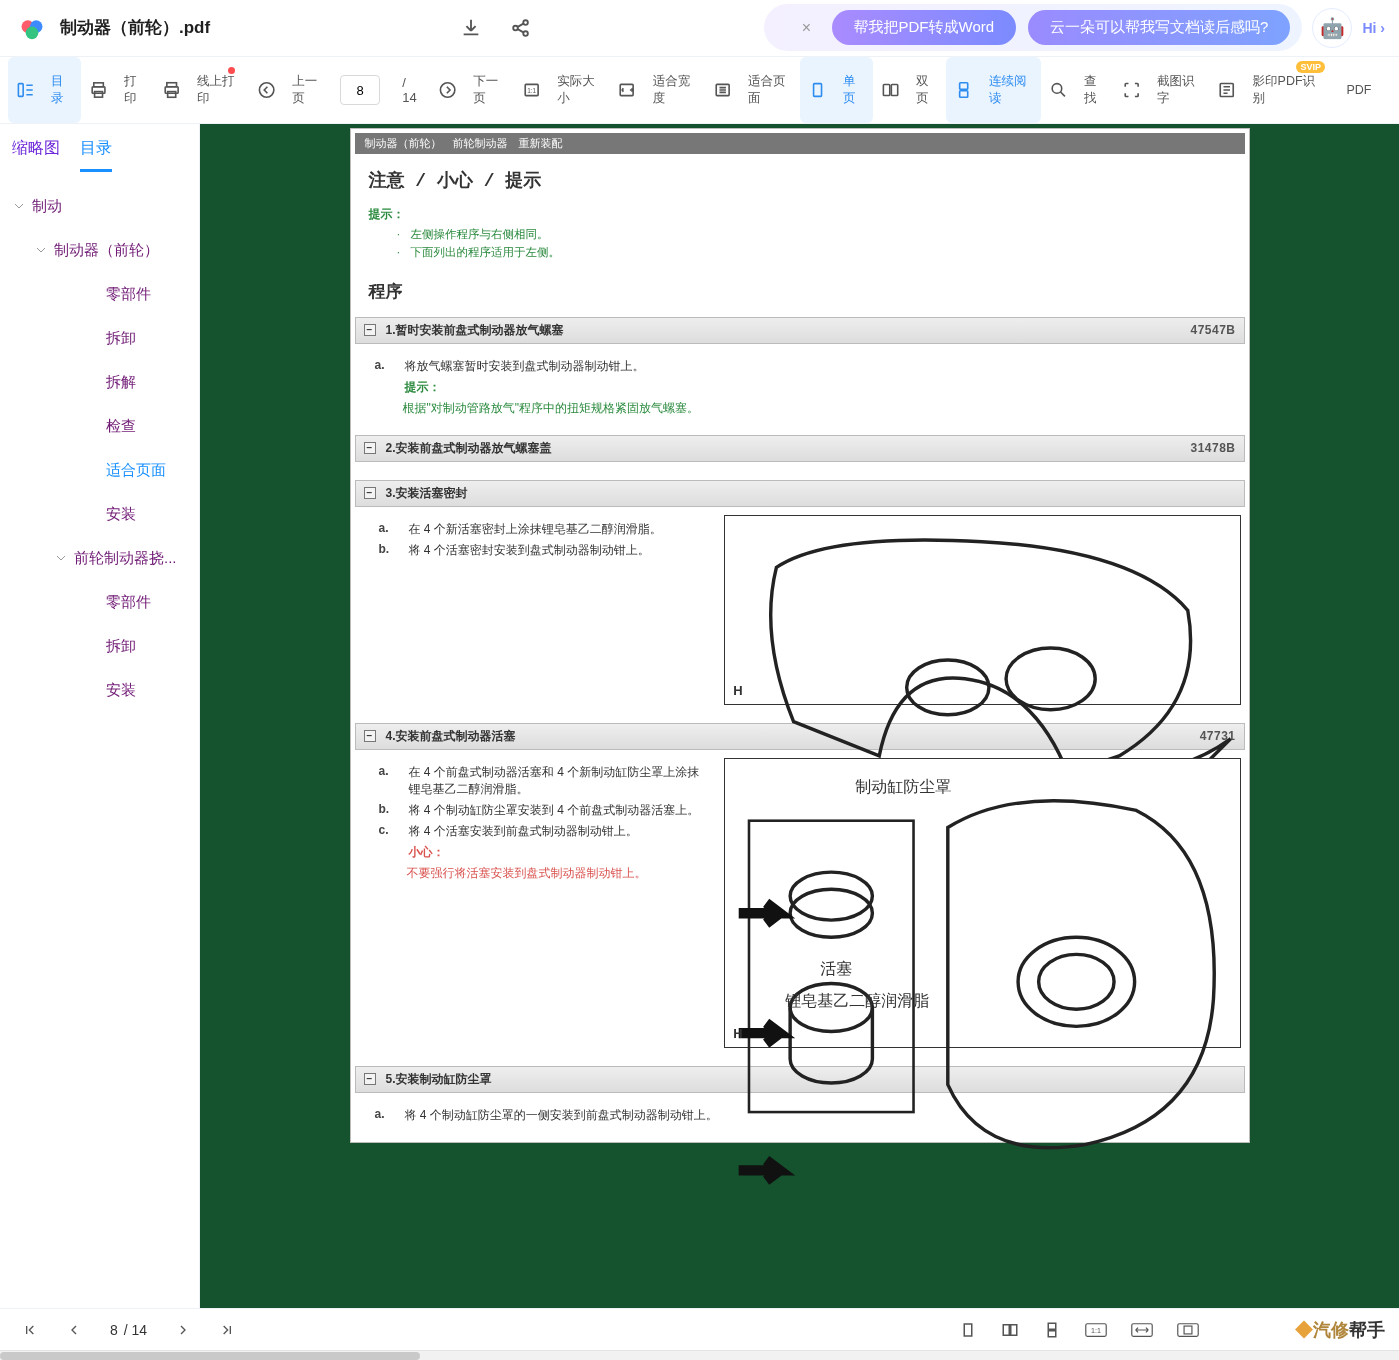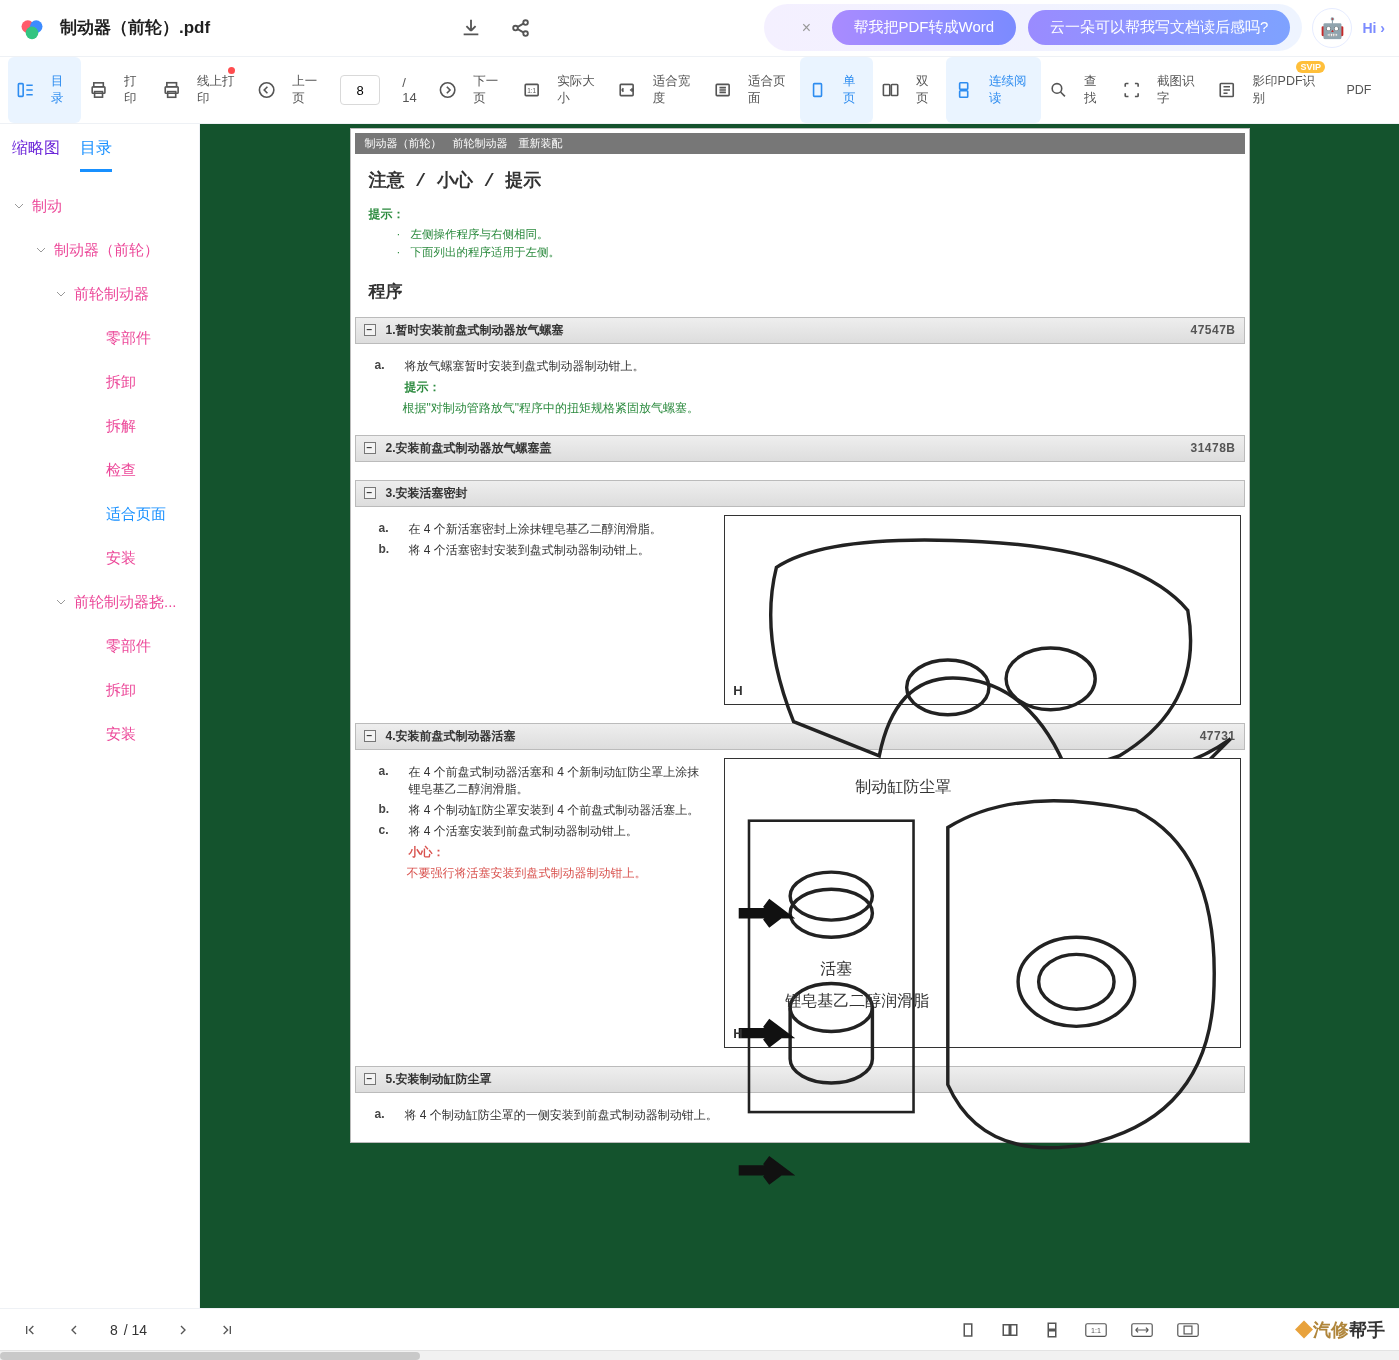--- a/index.html
+++ b/index.html
@@ -34,21 +34,21 @@
 
 
 .body{flex:1;display:flex;min-height:0;}
 .sidebar{width:200px;border-right:1px solid #eef1f5;display:flex;flex-direction:column;}
 .sidetabs{display:flex;height:48px;align-items:flex-end;padding:0 12px;gap:20px;}
 .sidetab{font-size:16px;padding-bottom:10px;border-bottom:3px solid transparent;color:#6d28d9;cursor:pointer;}
 .sidetab.active{color:#1890ff;border-bottom-color:#1890ff;font-weight:500;}
 .tree{flex:1;overflow:auto;padding-top:12px;}
 .tree-row{display:flex;align-items:center;height:44px;cursor:pointer;}
 .tree-caret{width:10px;height:10px;margin-right:8px;color:#999;}
-.tree-label{font-size:15px;color:#ec4899;}
+.tree-label{font-size:15px;color:#701a75;}
 .tree-label.on{color:#1890ff;}
 .lv0{padding-left:14px;}
 .lv1{padding-left:36px;}
 .lv2{padding-left:56px;}
 .lv3{padding-left:106px;}
 
 .content{flex:1;background:#14532d;overflow:auto;position:relative;}
 .page{width:900px;margin:4px auto 40px;background:#fff;border:1px solid #bbb;position:relative;}
 .crumb{background:#777;color:#fff;font-size:11px;padding:3px 10px;margin:4px 4px 0;}
 .sec-h{margin:14px 18px;font-size:18px;font-weight:600;font-family:Liberation Mono, monospace;}
@@ -244,26 +244,20 @@
               <path d="M1 3l4 4 4-4" fill="none" stroke="currentColor"></path>
             </svg>
             <span class="tree-label">制动</span>
           </div>
         <div class="tree-row lv1">
             <svg class="tree-caret" viewBox="0 0 10 10">
               <path d="M1 3l4 4 4-4" fill="none" stroke="currentColor"></path>
             </svg>
             <span class="tree-label">制动器（前轮）</span>
           </div>
-        <div class="tree-row lv2">
-            <svg class="tree-caret" viewBox="0 0 10 10">
-              <path d="M1 3l4 4 4-4" fill="none" stroke="currentColor"></path>
-            </svg>
-            <span class="tree-label">前轮制动器</span>
-          </div>
         <div class="tree-row lv3">
             <span class="tree-label">零部件</span>
           </div>
         <div class="tree-row lv3">
             <span class="tree-label">拆卸</span>
           </div>
         <div class="tree-row lv3">
             <span class="tree-label">拆解</span>
           </div>
         <div class="tree-row lv3">

